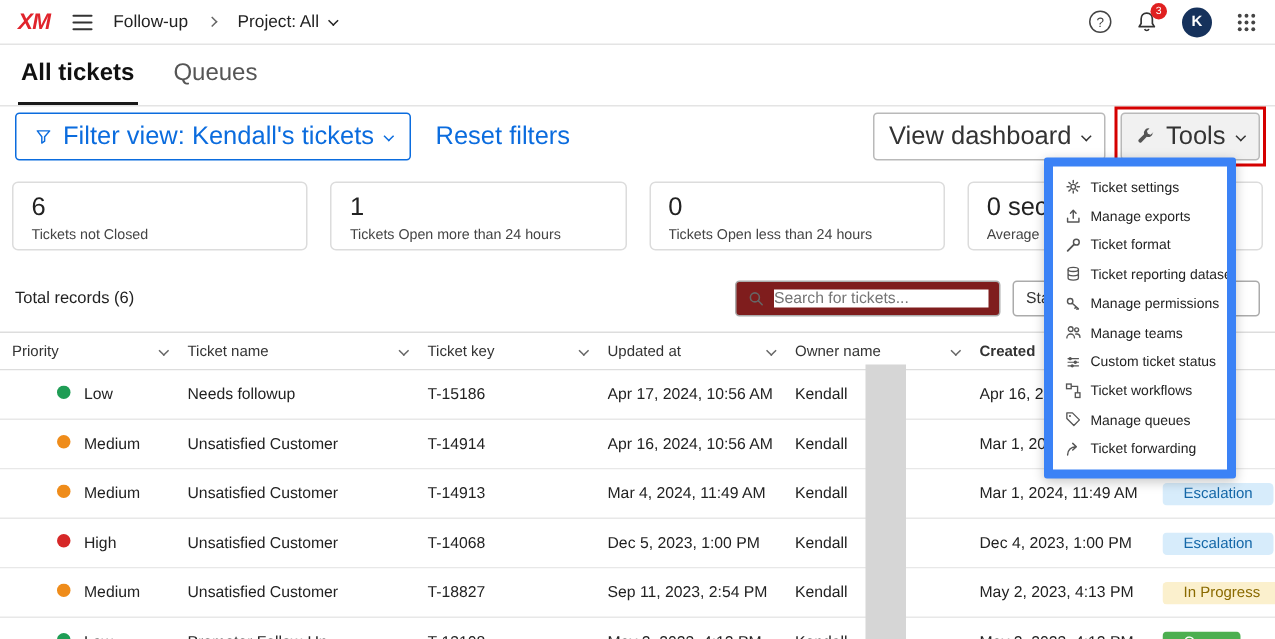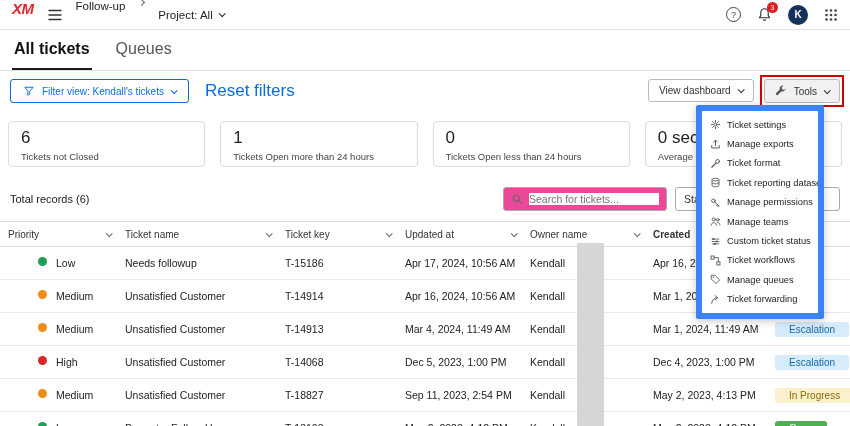--- a/index.html
+++ b/index.html
@@ -1,57 +1,57 @@
 <!DOCTYPE html>
 <html><head>
 <meta charset="utf-8">
 <style>
   * { box-sizing: border-box; margin: 0; padding: 0; }
   body { font-family: "Liberation Sans", sans-serif; background: #fff; }
   .app { position: relative; width: 850px; height: 426px; overflow: hidden; background: #fff; color: #222; }
 
   
-  .navbar { height: 30px; display: flex; padding: 0 12px; border-bottom: 1px solid #e4e4e4; gap: 14px; }
+  .navbar { height: 30px; display: flex; align-items: center; padding: 0 12px; border-bottom: 1px solid #e4e4e4; gap: 14px; }
   .logo { font-weight: bold; font-style: italic; font-size: 15px; color: #e0242c; letter-spacing: -0.5px; }
   .nav-icon { display: inline-flex; align-items: center; justify-content: center; cursor: pointer; }
   .crumb { font-size: 11.5px; color: #222; }
   .crumb-sep { width: 5px; height: 5px; border-right: 1.4px solid #666; border-bottom: 1.4px solid #666; transform: rotate(-45deg); display: inline-block; }
   .proj { display: flex; align-items: center; gap: 6px; font-size: 11.5px; cursor: pointer; }
   .chev { display: inline-block; width: 5px; height: 5px; border-right: 1.4px solid currentColor; border-bottom: 1.4px solid currentColor; transform: rotate(45deg) translateY(-1px); }
   .nav-right { margin-left: auto; display: flex; align-items: center; gap: 16px; }
   .help-circle { width: 15px; height: 15px; border: 1.2px solid #444; border-radius: 50%; font-size: 9px; color: #444; display: flex; align-items: center; justify-content: center; }
   .bell-wrap { position: relative; }
   .bell-badge { position: absolute; top: -5px; right: -6px; background: #e02020; color: #fff; font-size: 7px; min-width: 11px; height: 11px; border-radius: 6px; display: flex; align-items: center; justify-content: center; }
   .avatar { width: 20px; height: 20px; border-radius: 50%; background: #16325c; color: #fff; font-size: 10px; font-weight: bold; display: flex; align-items: center; justify-content: center; cursor: pointer; }
 
   
   .tabbar { height: 41px; display: flex; align-items: flex-end; padding: 0 12px; gap: 22px; border-bottom: 1px solid #e4e4e4; }
   .tab { font-size: 16px; padding: 12px 2px 10px; color: #555; cursor: pointer; border-bottom: 2px solid transparent; }
   .tab.active { color: #111; font-weight: bold; border-bottom-color: #1a1a1a; }
 
   
   .toolbar { height: 40px; display: flex; align-items: center; padding: 0 10px; gap: 16px; }
-  .btn { display: inline-flex; align-items: center; gap: 7px; border: 1px solid #b9b9b9; border-radius: 3px; background: #fff; font-size: 10px; color: #333; padding: 5px 10px; cursor: pointer; white-space: nowrap; }
+  .btn { display: inline-flex; align-items: center; gap: 7px; border: 1px solid #b9b9b9; border-radius: 3px; background: #fff; font-size: 17px; color: #333; padding: 5px 10px; cursor: pointer; white-space: nowrap; }
   .btn-filter { border-color: #0b6cde; color: #0b6cde; padding: 5px 12px; }
   .link { font-size: 17px; color: #0b6cde; cursor: pointer; }
   .toolbar-right { margin-left: auto; display: flex; align-items: flex-start; gap: 10px; }
   .tools-wrap { position: relative; }
   .btn-tools { background: #f1f1f1; }
   .annotation { position: absolute; top: -4px; left: -4px; right: -4px; bottom: -4px; border: 2.5px solid #d50000; pointer-events: none; z-index: 60; }
 
   
   .stats { display: flex; gap: 15px; margin: 10px 8px 0; }
   .card { flex: 1; border: 1px solid #dcdcdc; border-radius: 4px; background: #fff; height: 46px; padding: 6px 12px; cursor: pointer; }
   .card .num { font-size: 17px; color: #222; }
   .card .cap { font-size: 9.5px; color: #444; margin-top: 3px; white-space: nowrap; overflow: hidden; }
 
   
   .records-row { display: flex; align-items: center; margin-top: 18px; height: 28px; padding: 0 10px; }
   .total { font-size: 11px; color: #222; }
-  .search-box { margin-left: auto; width: 164px; height: 24px; border: 1px solid #ababab; border-radius: 3px; display: flex; align-items: center; padding: 0 7px; gap: 6px; background: #ec4899; }
+  .search-box { margin-left: auto; width: 177px; height: 24px; border: 1px solid #ababab; border-radius: 3px; display: flex; align-items: center; padding: 0 7px; gap: 6px; background: #7f1d1d; }
   .search-box input { border: 0; outline: 0; width: 100%; font-size: 10.5px; font-family: "Liberation Sans", sans-serif; color: #333; }
   .chip { margin-left: 8px; width: 165px; height: 24px; border: 1px solid #ababab; border-radius: 3px; display: flex; align-items: center; gap: 6px; padding: 0 8px; font-size: 10.5px; color: #333; white-space: nowrap; overflow: hidden; cursor: pointer; }
 
   
   .tr { display: grid; grid-template-columns: 117px 160px 120px 125px 123px 122px 1fr; align-items: center; padding-left: 8px; }
   .thead { height: 26px; border-top: 1px solid #ddd; border-bottom: 1px solid #ddd; margin-top: 8px; background: #fff; }
   .th { display: flex; align-items: center; font-size: 10px; color: #333; gap: 5px; cursor: pointer; padding-right: 14px; }
   .th .chev { margin-left: auto; color: #666; }
   .th.sorted { font-weight: bold; }
   .sort-arrow { font-size: 10px; color: #333; }

